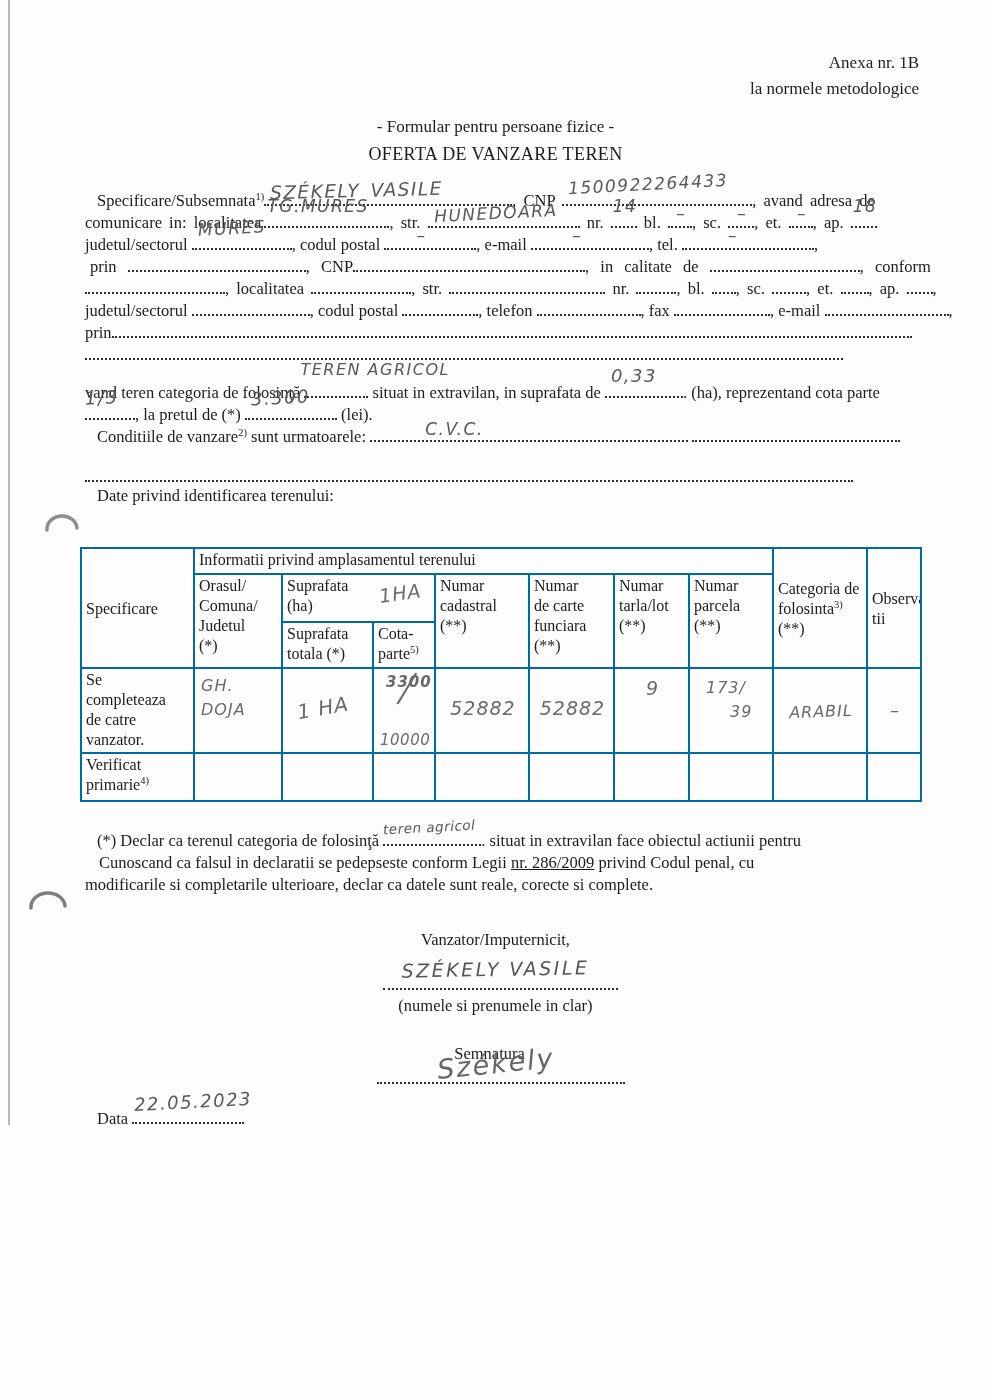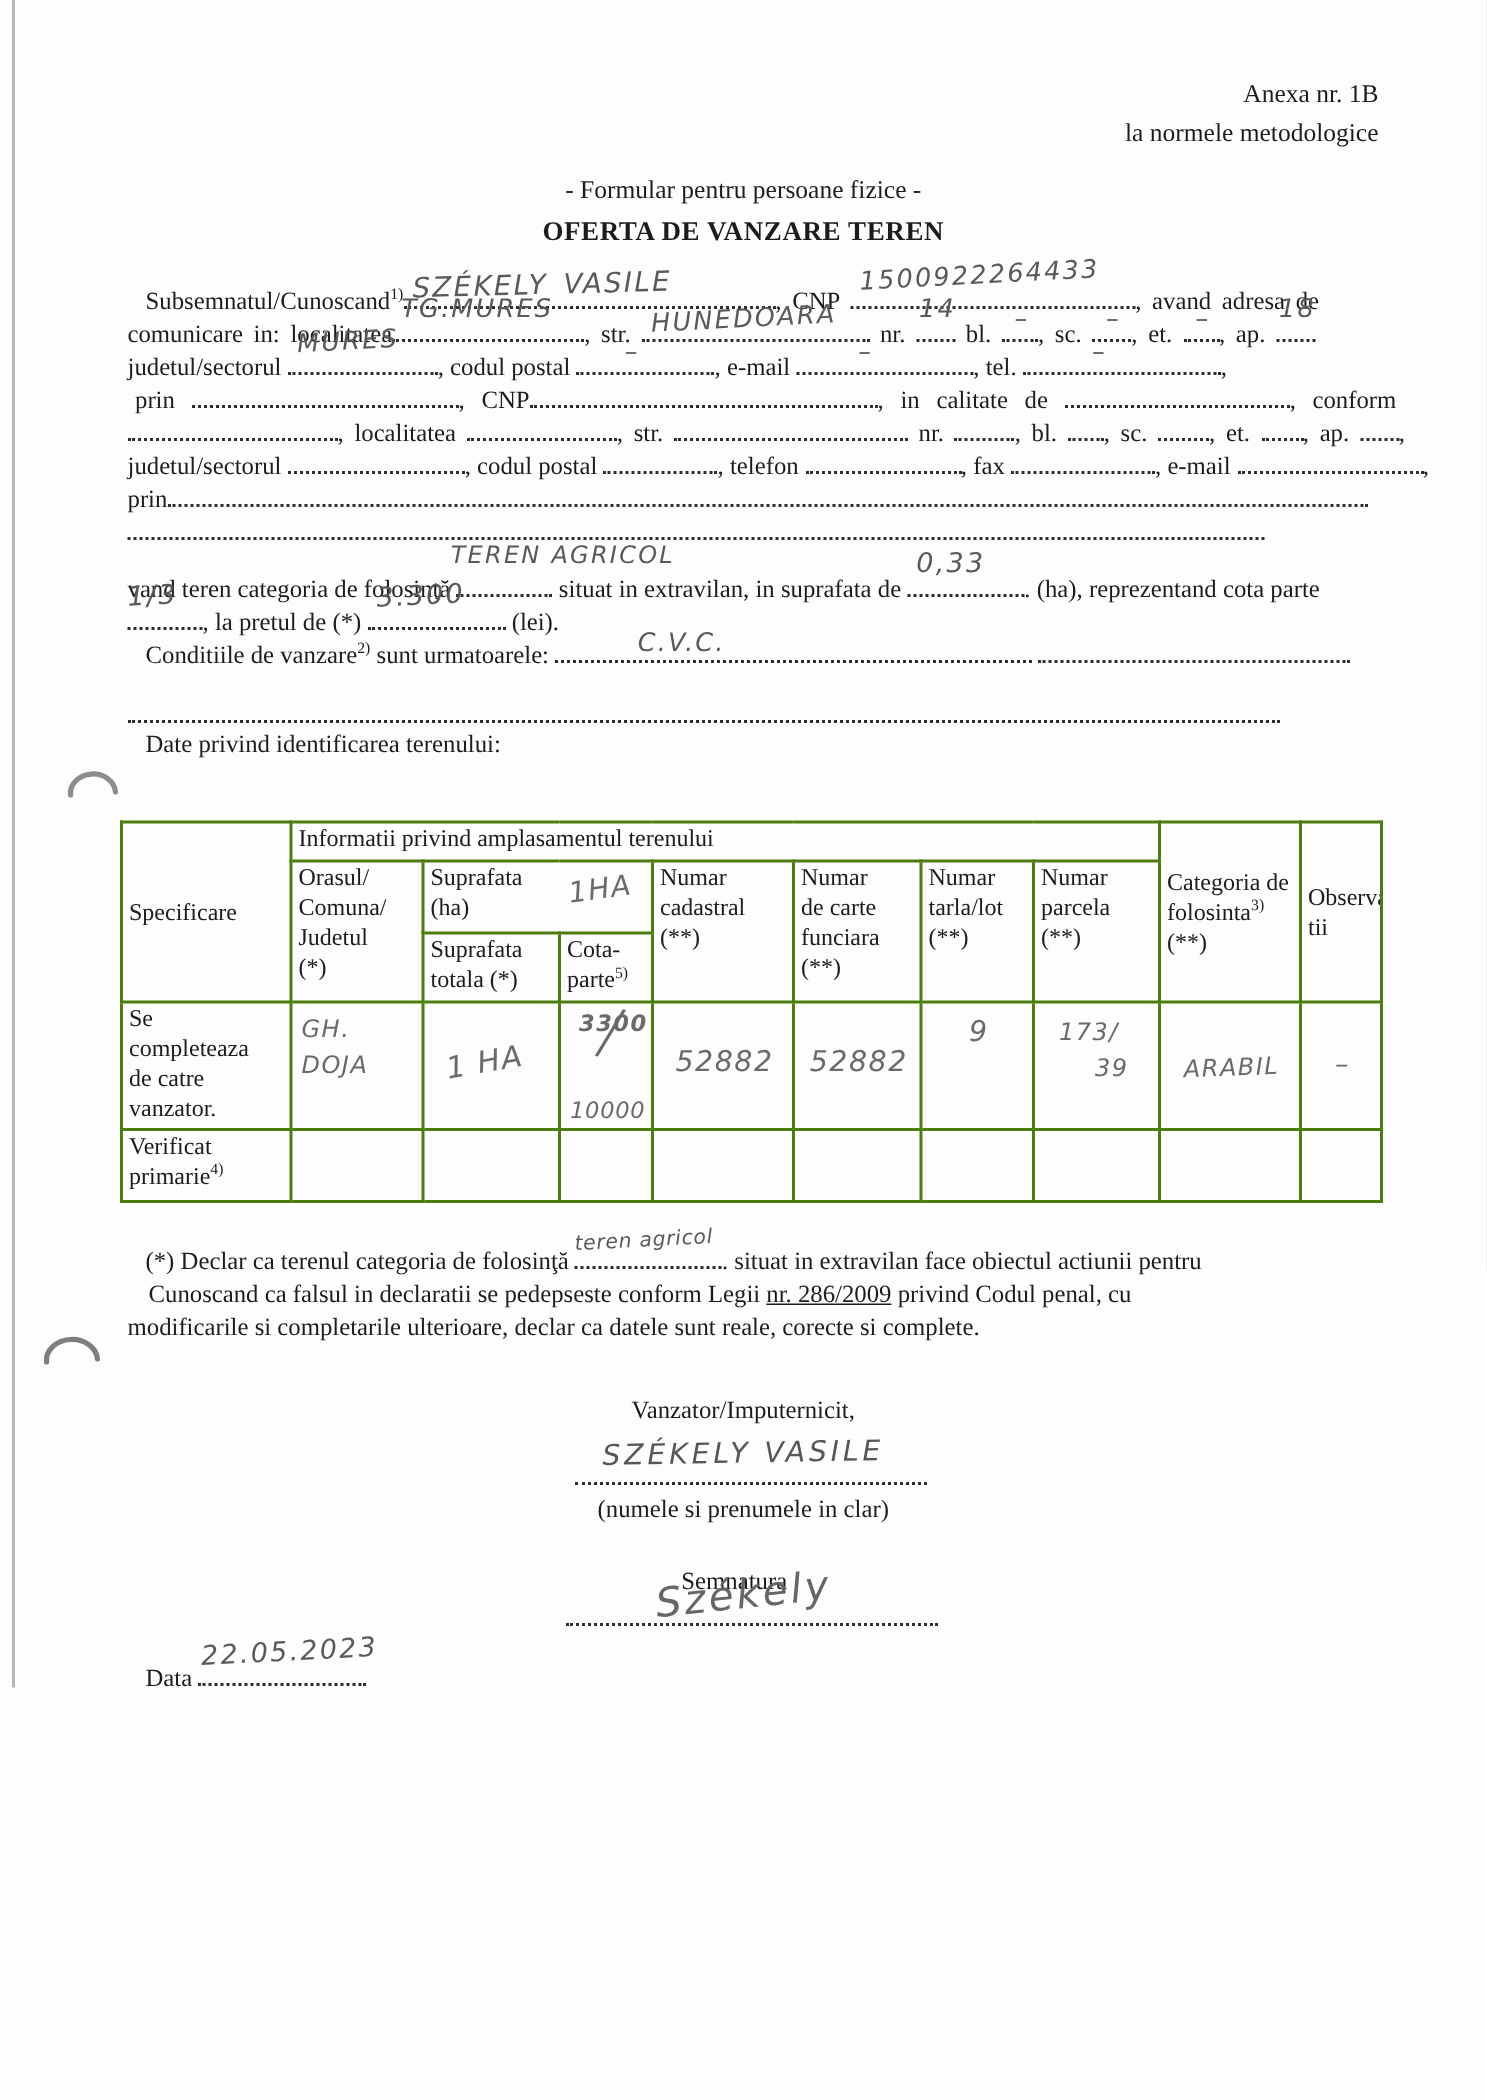--- a/index.html
+++ b/index.html
@@ -22,24 +22,24 @@
   .blank>.hand{position:absolute;bottom:2px;left:6px;font-size:17px;}
   .hup>.hand{bottom:9px;}
   .hup2>.hand{bottom:15px;}
   .hbig>.hand{font-size:18.5px;transform:rotate(-1.5deg);}
   .hdash{left:35% !important;font-style:normal;}
   .hsmall>.hand{font-size:13.5px;transform:rotate(-3deg);letter-spacing:0.5px;}
   .rot3>.hand{transform:rotate(-3deg);}
   
   .annex{text-align:right;font-size:17px;line-height:26px;}
   .center{left:0;width:991px;text-align:center;}
-  .title{font-weight:bold;font-size:18px;letter-spacing:0.4px;}
+  .title{font-weight:normal;font-size:18px;letter-spacing:0.4px;}
   
   table.tbl{border-collapse:collapse;table-layout:fixed;width:840px;}
-  .tbl td{border:2px solid #4d7c0f;vertical-align:top;text-align:left;
+  .tbl td{border:2px solid #0369a1;vertical-align:top;text-align:left;
           padding:1px 2px 0 4px;font-size:16px;line-height:20px;overflow:hidden;}
   .ml{white-space:pre-line;}
   td.vmid{vertical-align:middle;}
   td.rel{position:relative;}
   .cellhand{font-family:"DejaVu Sans",sans-serif;font-style:italic;color:#6a6a6a;
             letter-spacing:1px;}
   .frac{position:relative;height:82px;font-size:15px;}
   .frac .ft{position:absolute;top:2px;left:8px;font-weight:bold;}
   .frac .fs{position:absolute;top:8px;left:22px;font-size:42px;font-style:normal;
             transform:rotate(14deg);font-weight:100;color:#6a6a6a;}
@@ -65,21 +65,21 @@
     <div>Anexa nr. 1B</div>
     <div>la normele metodologice</div>
   </div>
 
   <div class="abs center" style="top:117px;font-size:17px;">- Formular pentru persoane fizice -</div>
   <div class="abs center title" style="top:144px;">OFERTA DE VANZARE TEREN</div>
 
   <div class="abs" style="left:85px;top:190px;width:838px;">
 
     <div class="pline ind12 ws3">
-      <span class="pt">Subsemnatul/Cunoscand</span><sup>1)</sup><span class="blank hbig" style="width:248px;"><span class="hand">SZÉKELY VASILE</span></span><span class="pt">, CNP </span><span class="blank hup rot3" style="width:190px;"><span class="hand">1500922264433</span></span><span class="pt">, avand adresa de</span>
+      <span class="pt">Specificare/Subsemnata</span><sup>1)</sup><span class="blank hbig" style="width:248px;"><span class="hand">SZÉKELY VASILE</span></span><span class="pt">, CNP </span><span class="blank hup rot3" style="width:190px;"><span class="hand">1500922264433</span></span><span class="pt">, avand adresa de</span>
     </div>
 
     <div class="pline ws3">
       <span class="pt">comunicare in: localitatea</span><span class="blank hup" style="width:128px;"><span class="hand">TG.MURES</span></span><span class="pt">, str. </span><span class="blank rot3" style="width:152px;"><span class="hand">HUNEDOARA</span></span><span class="pt"> nr. </span><span class="blank hup" style="width:26px;"><span class="hand" style="left:2px;">14</span></span><span class="pt"> bl. </span><span class="blank" style="width:24px;"><span class="hand hdash">–</span></span><span class="pt">, sc. </span><span class="blank" style="width:26px;"><span class="hand hdash">–</span></span><span class="pt">, et. </span><span class="blank" style="width:24px;"><span class="hand hdash">–</span></span><span class="pt">, ap. </span><span class="blank hup" style="width:26px;"><span class="hand" style="left:2px;">18</span></span>
     </div>
 
     <div class="pline">
       <span class="pt">judetul/sectorul </span><span class="blank hup rot3" style="width:100px;"><span class="hand">MURES</span></span><span class="pt">, codul postal </span><span class="blank" style="width:92px;"><span class="hand hdash">–</span></span><span class="pt">, e-mail </span><span class="blank" style="width:118px;"><span class="hand hdash">–</span></span><span class="pt">, tel. </span><span class="blank" style="width:132px;"><span class="hand hdash">–</span></span><span class="pt">,</span>
     </div>
 

